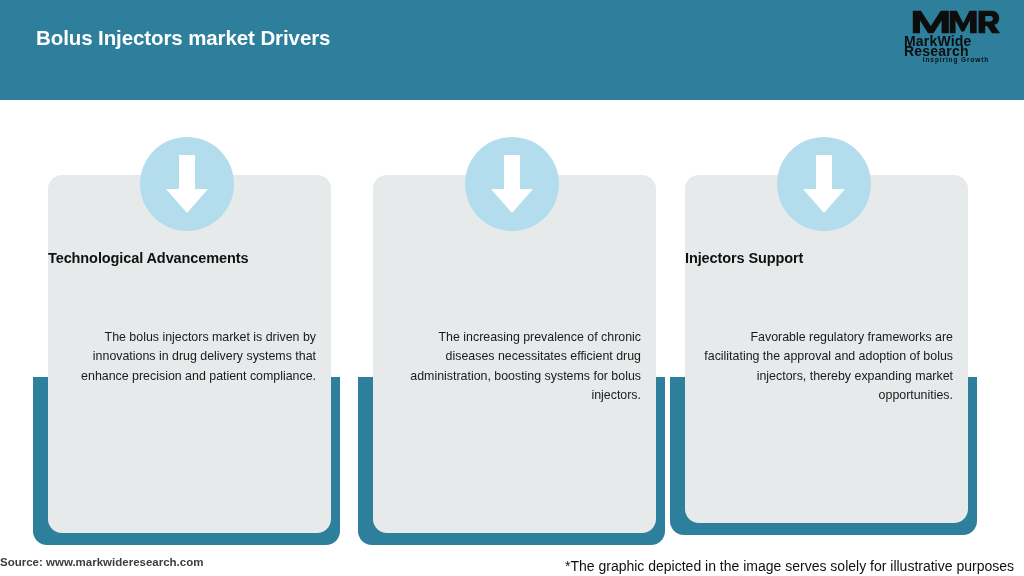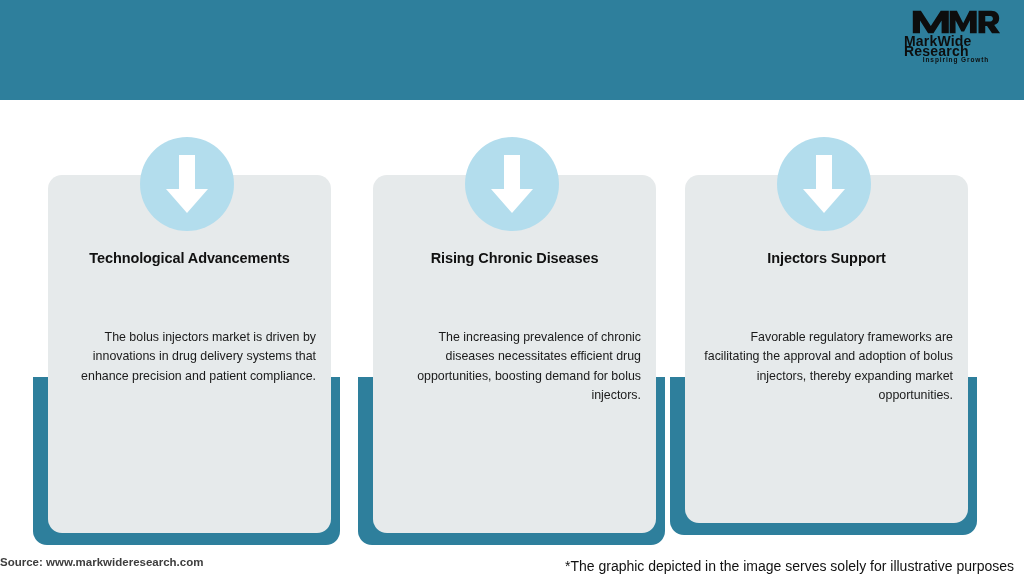--- a/index.html
+++ b/index.html
@@ -119,21 +119,20 @@
     align-items: center;
     justify-content: center;
   }
   .arrow-svg { width: 46px; height: 62px; display: block; }
 
   .card-title {
     position: absolute;
     left: 18px;
     top: 150px;
     width: 283px;
-    text-align: center;
     font-size: 14.5px;
     font-weight: bold;
     color: #111111;
     letter-spacing: -0.1px;
   }
   .card-body {
     position: absolute;
     left: 36px;
     top: 228px;
     width: 250px;
@@ -160,20 +159,21 @@
     top: 558px;
     font-size: 14px;
     color: #111111;
     white-space: nowrap;
   }
 </style>
 </head>
 <body>
 
 <div class="header">
+  <div class="header-title">Bolus Injectors market Drivers</div>
 
   <div class="logo">
     <svg class="logo-mark" viewBox="0 0 200 60">
       <path d="M4 56 L4 6 L22 6 L44 40 L66 6 L84 6 L84 56 L68 56 L68 28 L50 56 L38 56 L20 28 L20 56 Z" fill="#0d0d0d"></path>
       <path d="M86 6 L102 6 L116 34 L130 6 L146 6 L146 56 L131 56 L131 27 L118 52 L112 52 L99 27 L99 56 L86 56 Z" fill="#0d0d0d"></path>
       <path d="M150 6 L178 6 C190 6 196 13 196 23 C196 31 192 36 185 38 L198 56 L180 56 L169 40 L165 40 L165 56 L150 56 Z M165 18 L165 30 L176 30 C180 30 182 27 182 24 C182 21 180 18 176 18 Z" fill="#0d0d0d"></path>
     </svg>
     <div class="logo-name">MarkWide Research</div>
     <div class="logo-tag">Inspiring Growth</div>
   </div>
@@ -194,22 +194,21 @@
   </div>
 
   <div class="card-wrap c1">
     <div class="frame"></div>
     <div class="panel"></div>
     <div class="icon-circle">
       <svg class="arrow-svg" viewBox="0 0 46 62">
         <path d="M15 2 L31 2 L31 36 L44 36 L23 60 L2 36 L15 36 Z" fill="#ffffff"></path>
       </svg>
     </div>
-    <div class="card-title">Rising Chronic Diseases</div>
-    <div class="card-body">The increasing prevalence of chronic diseases necessitates efficient drug opportunities, boosting demand for bolus injectors.</div>
+    <div class="card-body">The increasing prevalence of chronic diseases necessitates efficient drug administration, boosting systems for bolus injectors.</div>
   </div>
 
   <div class="card-wrap c2">
     <div class="frame"></div>
     <div class="panel"></div>
     <div class="icon-circle">
       <svg class="arrow-svg" viewBox="0 0 46 62">
         <path d="M15 2 L31 2 L31 36 L44 36 L23 60 L2 36 L15 36 Z" fill="#ffffff"></path>
       </svg>
     </div>

